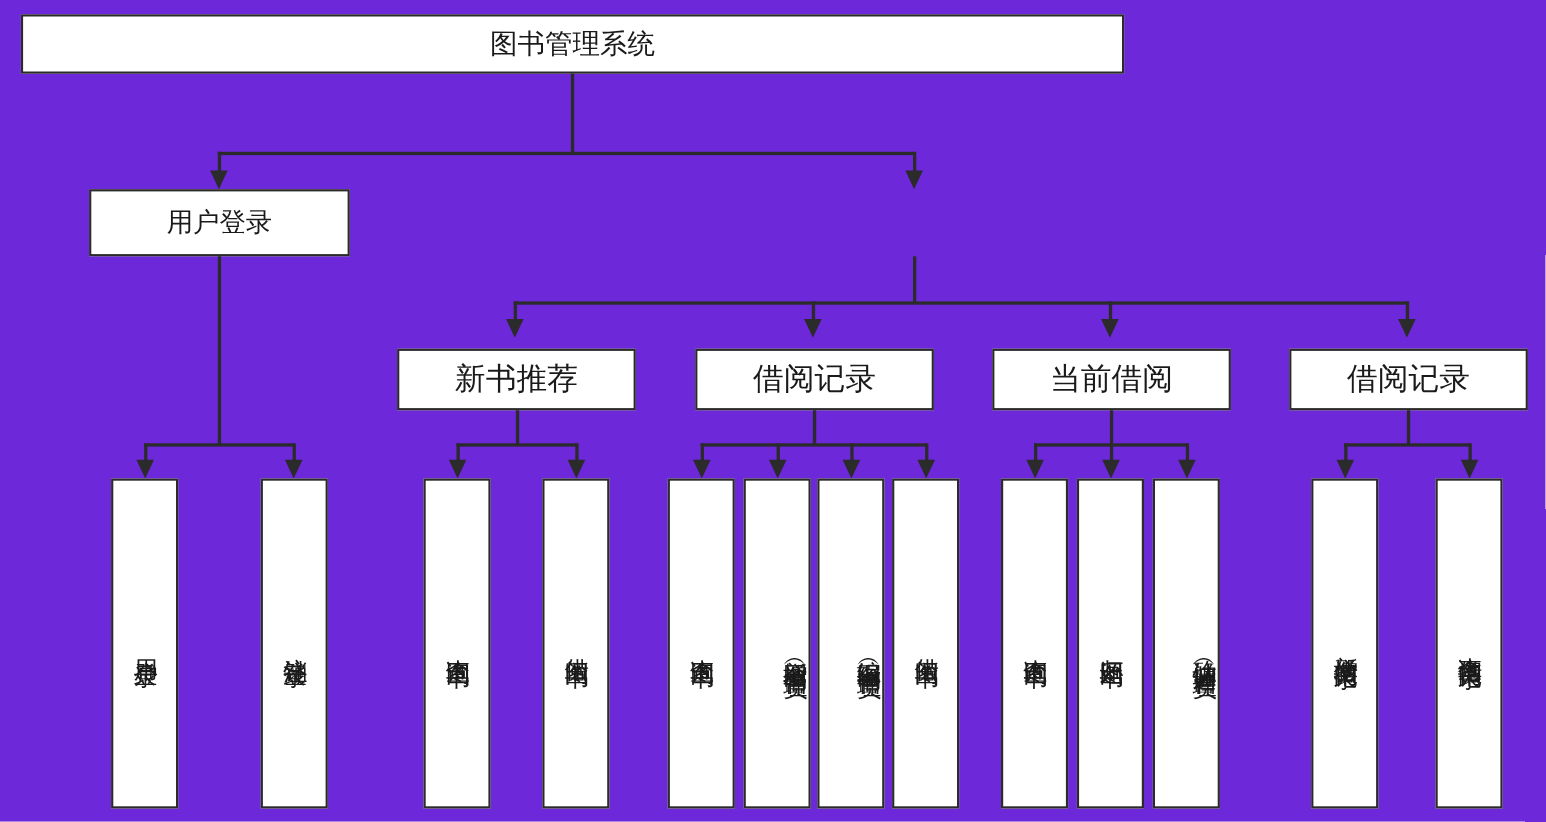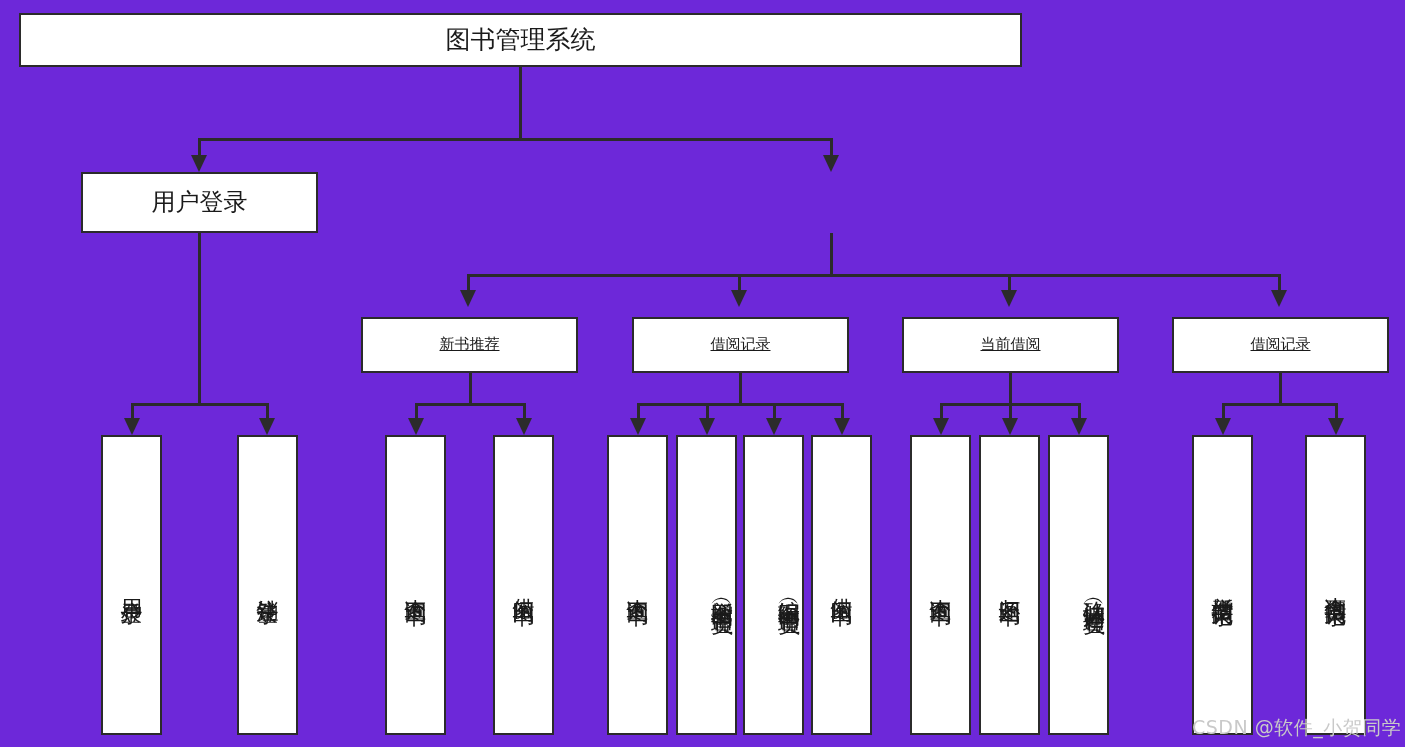--- a/index.html
+++ b/index.html
@@ -28,22 +28,21 @@
     color: #1a1a1a;
     line-height: 1.18;
   }
   .node.root {
     font-size: 25px;
   }
   .node.lvl2 {
     font-size: 24px;
   }
   .node.lvl3 {
-    font-size: 15px;
-    text-decoration: underline;
+    font-size: 28px;
   }
   .node.leaf {
     font-size: 22px;
     writing-mode: vertical-rl;
     text-orientation: upright;
     padding-top: 14px;
     align-items: flex-start;
     justify-content: center;
     letter-spacing: 2px;
   }
@@ -199,15 +198,14 @@
     <span class="lbl">确认归还（管理员）</span>
   </div>
 
   <div class="node leaf center-v" style="left:1192px; top:435px; width:61px; height:300px;">
     <span class="lbl">新增借阅记录</span>
   </div>
   <div class="node leaf center-v" style="left:1305px; top:435px; width:61px; height:300px;">
     <span class="lbl">查询借阅记录</span>
   </div>
 
-  <div class="watermark" style="left:1192px; top:715px;">CSDN @软件_小贺同学</div>
 
 </div>
 
 </body></html>

